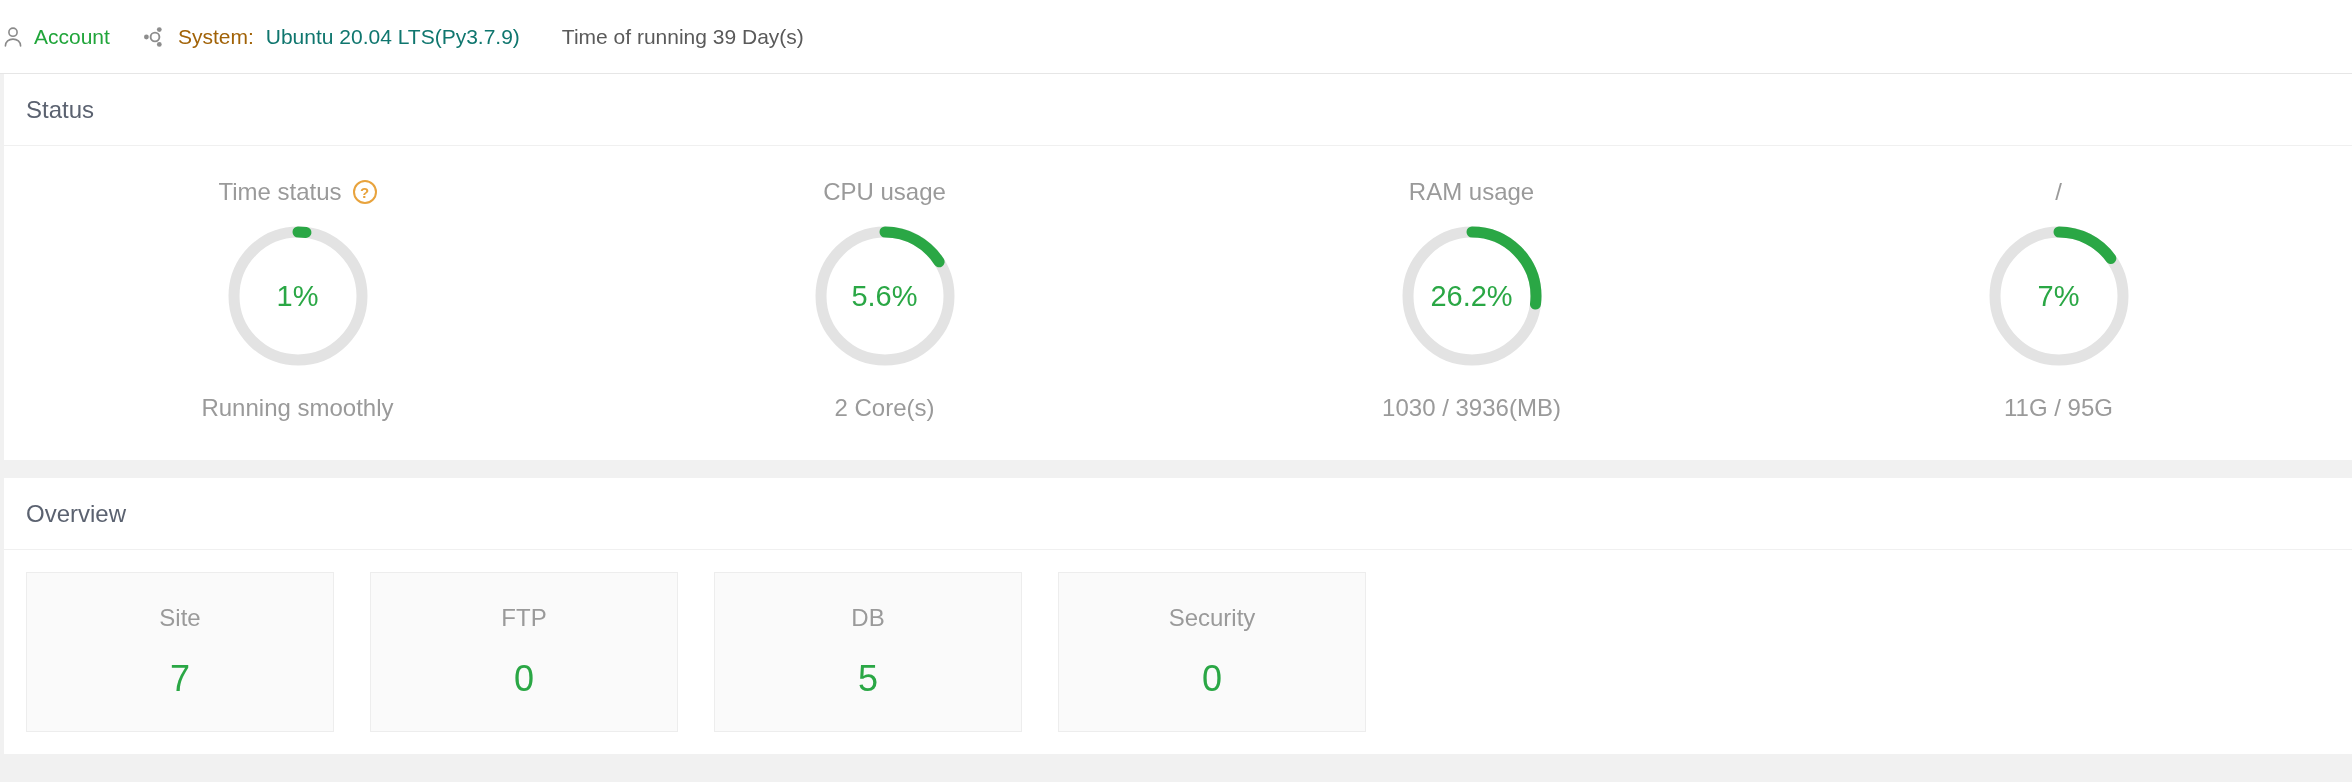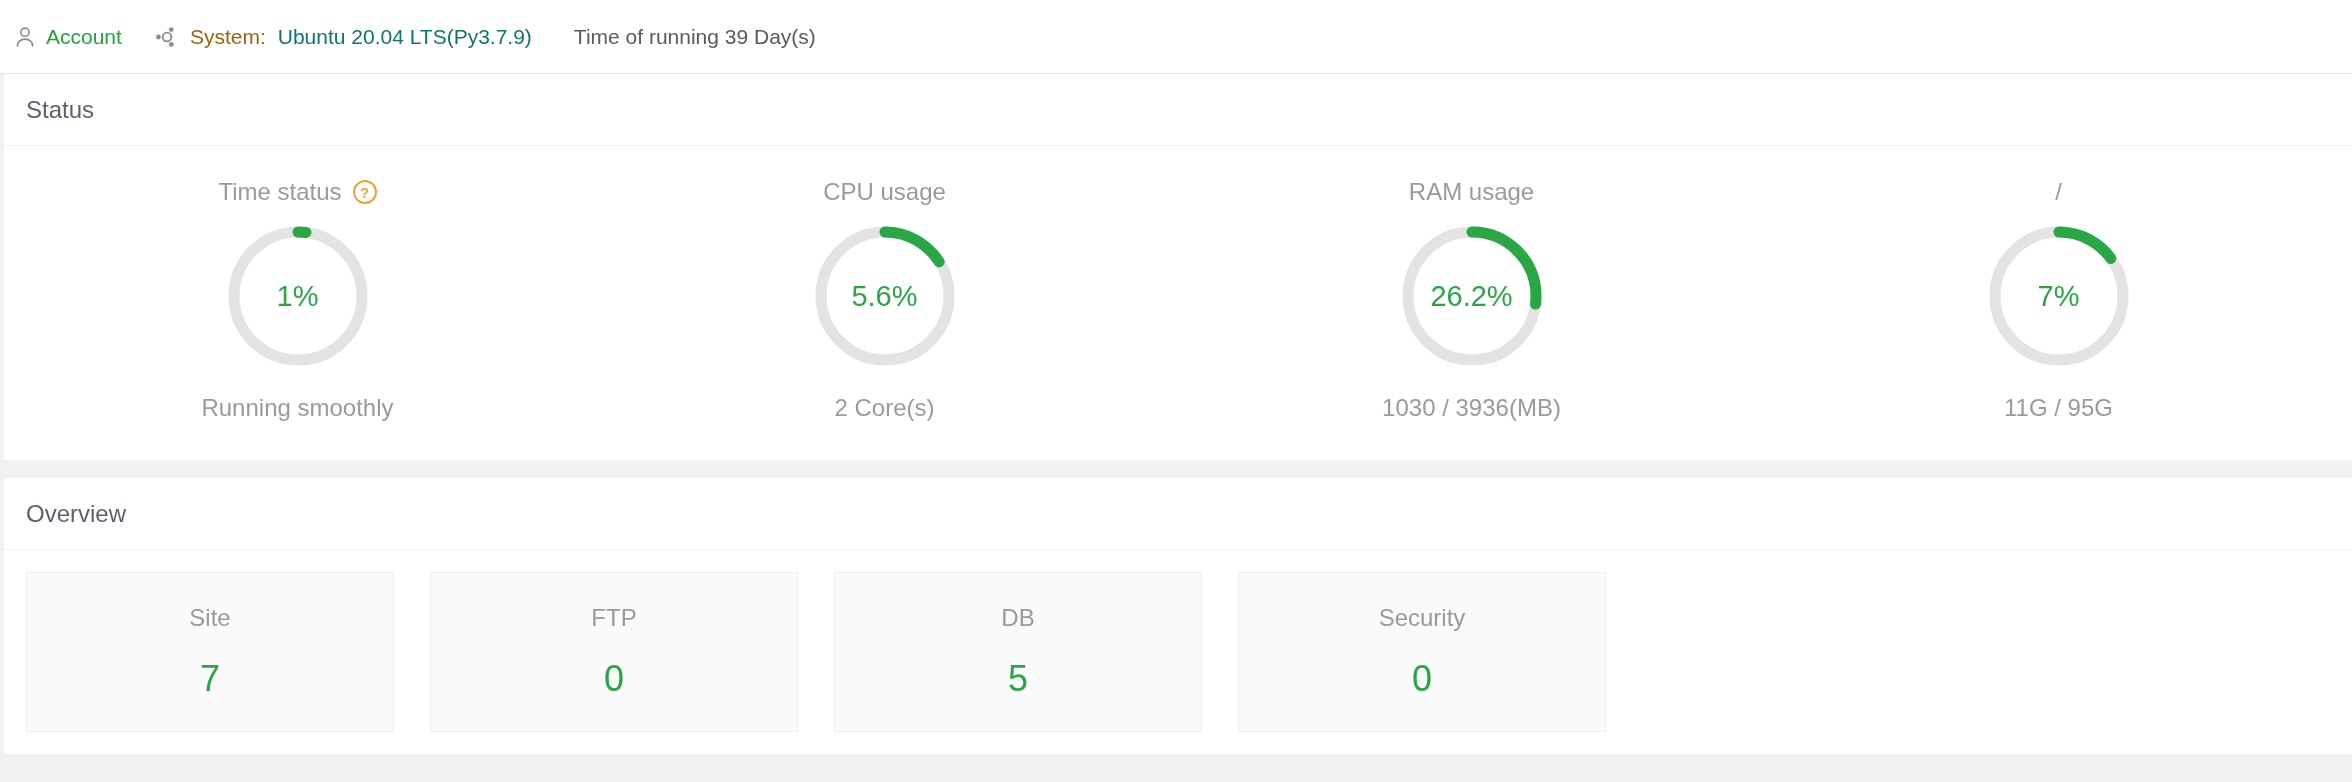--- a/index.html
+++ b/index.html
@@ -11,21 +11,20 @@
     font-family: "Liberation Sans", sans-serif;
     -webkit-font-smoothing: antialiased;
   }
 
   
   .topbar {
     height: 74px;
     background: #ffffff;
     display: flex;
     align-items: center;
-    padding-left: 12px;
     border-bottom: 1px solid #e6e6e6;
   }
   .topbar-group {
     display: flex;
     align-items: center;
     height: 100%;
   }
   .icon-user {
     width: 26px;
     height: 26px;
@@ -161,21 +160,21 @@
     color: #9a9a9a;
   }
 
   
   .cards {
     display: flex;
     padding: 22px 0 22px 22px;
     gap: 36px;
   }
   .stat-card {
-    width: 368px;
+    width: 308px;
     height: 160px;
     background: #fafafa;
     border: 1px solid #ededed;
     display: flex;
     flex-direction: column;
     align-items: center;
     justify-content: center;
     cursor: pointer;
   }
   .stat-card-label {

